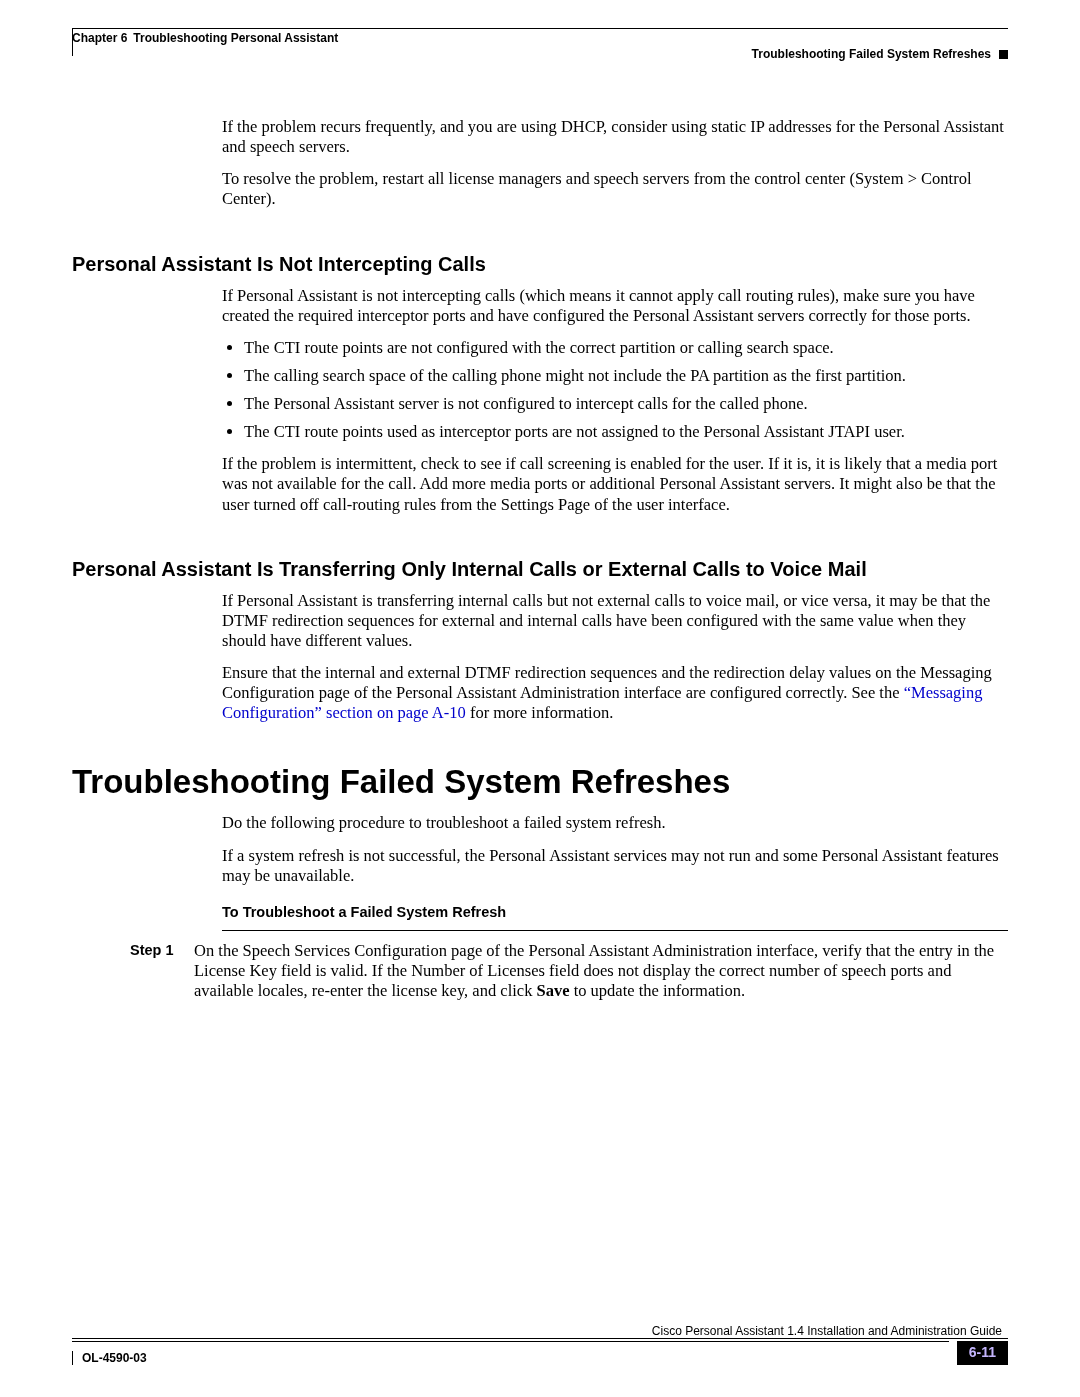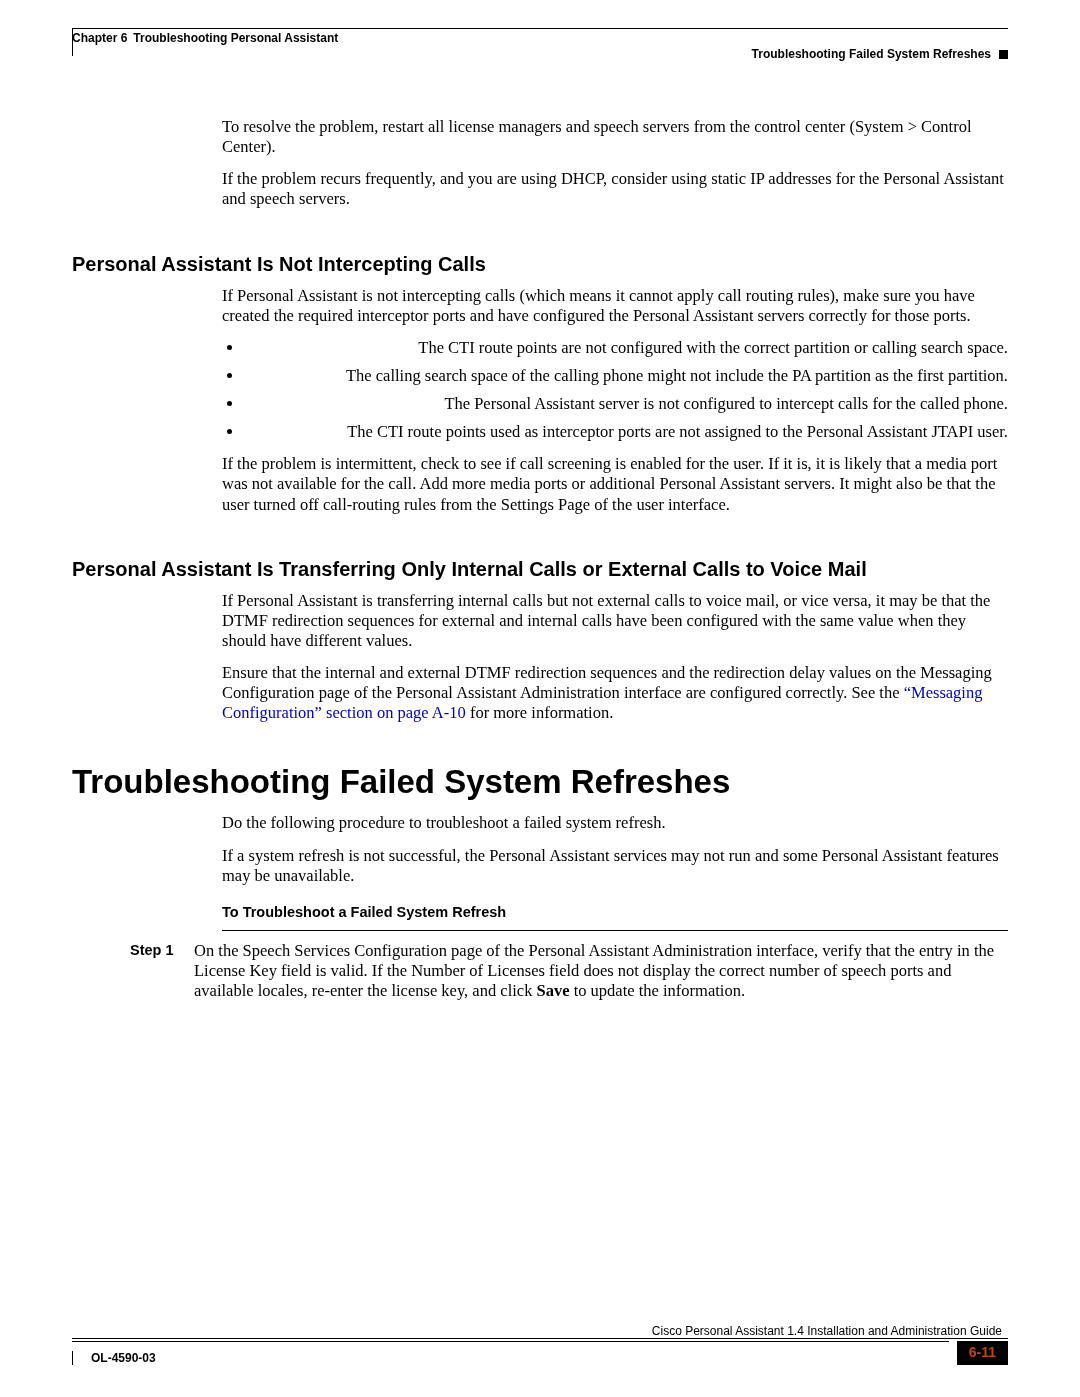--- a/index.html
+++ b/index.html
@@ -78,21 +78,20 @@
   }
   .h4 {
     font-family: Arial, Helvetica, sans-serif;
     font-weight: bold;
     font-size: 14.5px;
     margin: 18px 0 10px 150px;
   }
   ul.bullets {
     margin: 4px 0 12px 0;
     padding-left: 22px;
-    text-align: right;
   }
   ul.bullets li {
     margin-bottom: 8px;
     list-style-type: disc;
   }
   .link {
     color: #0000cc;
   }
   .step-row {
     display: flex;
@@ -139,26 +138,26 @@
   }
   .footer-left {
     flex: 1;
     border-top: 1px solid #000;
     padding-top: 9px;
     font-family: Arial, Helvetica, sans-serif;
     font-size: 12px;
     font-weight: bold;
     display: flex;
     align-items: center;
-    gap: 18px;
+    gap: 9px;
     text-align: right;
   }
   .page-num-box {
     background: #000;
-    color: #c2410c;
+    color: #c4b5fd;
     font-family: Arial, Helvetica, sans-serif;
     font-weight: bold;
     font-size: 14px;
     padding: 3px 12px;
     margin-left: 8px;
   }
   .left-rule-footer {
     width: 1px;
     height: 14px;
     background: #000;
@@ -180,22 +179,22 @@
     <span>Troubleshooting Personal Assistant</span>
   </div>
   <div class="running-head">
     <span>Troubleshooting Failed System Refreshes</span>
     <span class="square-marker"></span>
   </div>
 
   <div class="top-gap"></div>
 
   <div class="content-block">
+    <p>If the problem recurs frequently, and you are using DHCP, consider using static IP addresses for the Personal Assistant and speech servers.</p>
     <p>To resolve the problem, restart all license managers and speech servers from the control center (System &gt; Control Center).</p>
-    <p>If the problem recurs frequently, and you are using DHCP, consider using static IP addresses for the Personal Assistant and speech servers.</p>
   </div>
 
   <div class="h2">Personal Assistant Is Not Intercepting Calls</div>
   <div class="content-block">
     <p>If Personal Assistant is not intercepting calls (which means it cannot apply call routing rules), make sure you have created the required interceptor ports and have configured the Personal Assistant servers correctly for those ports.</p>
     <ul class="bullets">
       <li>The CTI route points are not configured with the correct partition or calling search space.</li>
       <li>The calling search space of the calling phone might not include the PA partition as the first partition.</li>
       <li>The Personal Assistant server is not configured to intercept calls for the called phone.</li>
       <li>The CTI route points used as interceptor ports are not assigned to the Personal Assistant JTAPI user.</li>

